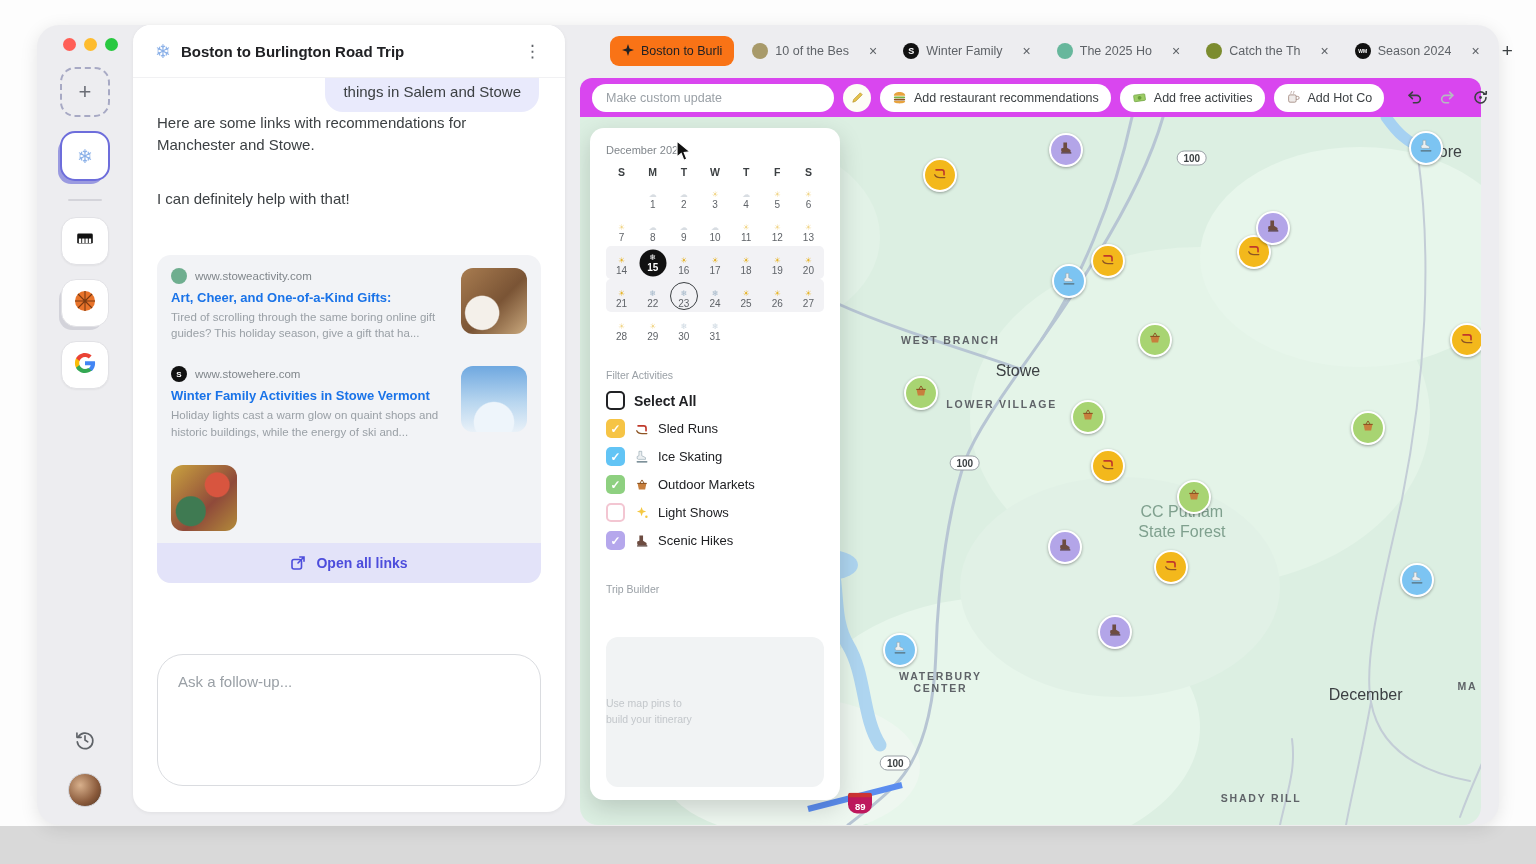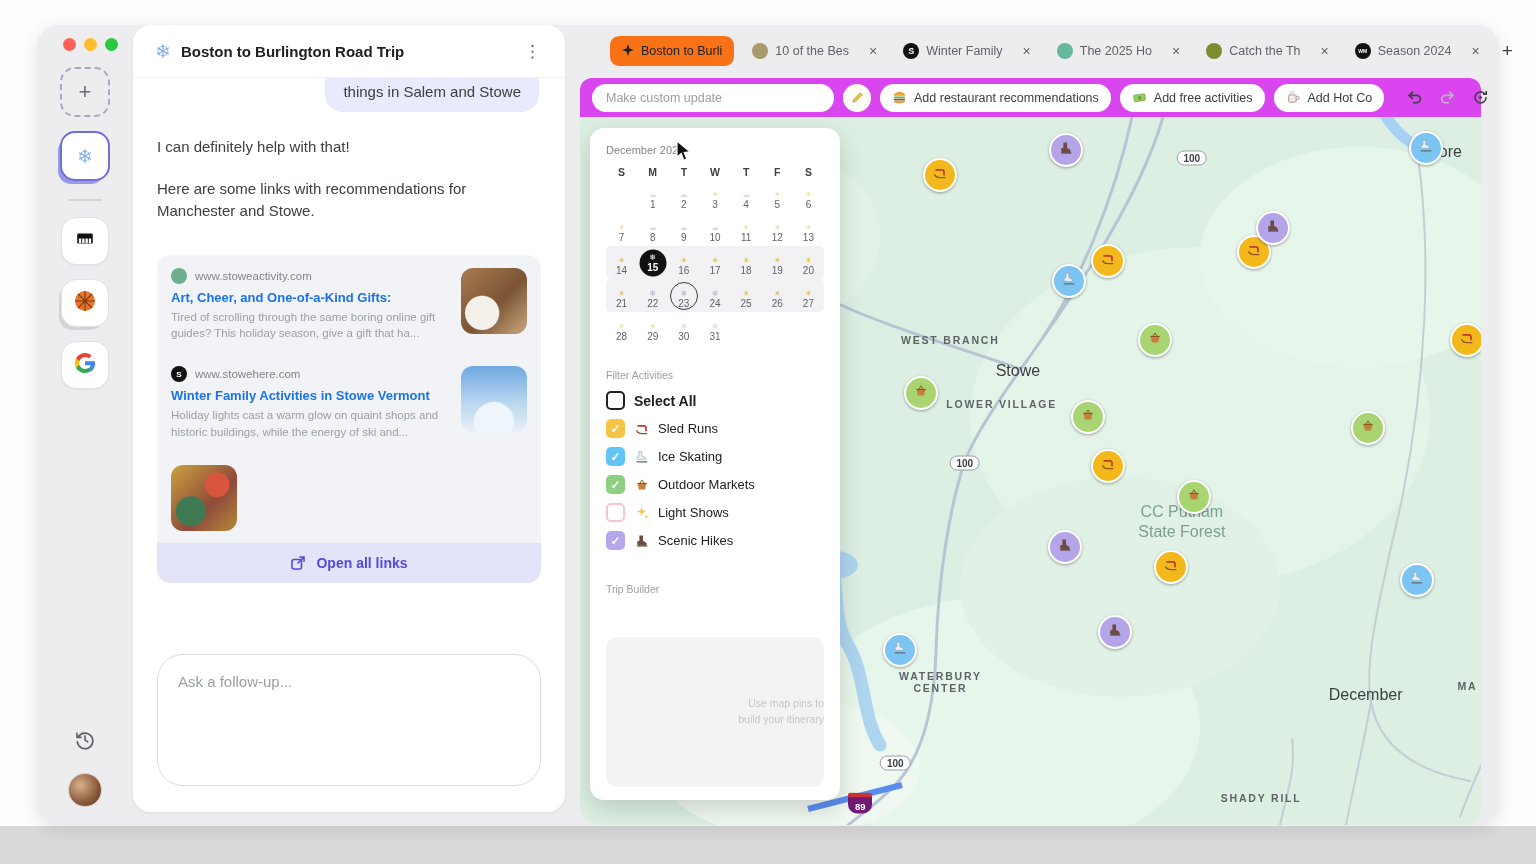--- a/index.html
+++ b/index.html
@@ -66,21 +66,21 @@
   .pill.trunc{max-width:96px;overflow:hidden;}
   .tb-ico{width:24px;height:24px;display:flex;align-items:center;justify-content:center;cursor:pointer;flex:none;}
   
   .map{position:absolute;left:0;top:92px;width:901px;height:708px;background:#dcefe2;border-radius:0 0 18px 18px;overflow:hidden;}
   .map svg.base{position:absolute;left:0;top:0;}
   .mlabel{position:absolute;transform:translate(-50%,-50%);text-align:center;white-space:nowrap;}
   .lbl-area{font-size:10.5px;letter-spacing:1.8px;color:#5f6368;font-weight:bold;}
   .lbl-town{font-size:16px;color:#3c4043;}
   .lbl-forest{font-size:16px;color:#7fa08e;line-height:1.25;}
   .shield{position:absolute;transform:translate(-50%,-50%);background:#fff;border:1.5px solid #9aa0a6;border-radius:9px;font-size:10px;color:#3c4043;padding:1px 6px;font-weight:bold;}
-  .ishield{position:absolute;transform:translate(-50%,-50%);width:24px;height:21px;background:#701a75;border-radius:3px 3px 9px 9px;color:#fff;font-size:9.5px;font-weight:bold;display:flex;align-items:flex-end;justify-content:center;padding-bottom:2px;box-sizing:border-box;border-top:5px solid #c33;}
+  .ishield{position:absolute;transform:translate(-50%,-50%);width:24px;height:21px;background:#be185d;border-radius:3px 3px 9px 9px;color:#fff;font-size:9.5px;font-weight:bold;display:flex;align-items:flex-end;justify-content:center;padding-bottom:2px;box-sizing:border-box;border-top:5px solid #c33;}
   .marker{position:absolute;width:30px;height:30px;border-radius:50%;border:2.5px solid #fff;box-shadow:0 1px 3px rgba(0,0,0,.35);transform:translate(-50%,-50%);display:flex;align-items:center;justify-content:center;cursor:pointer;}
   .marker svg{width:14px;height:14px;}
   
   .panel{position:absolute;left:10px;top:11px;width:250px;height:672px;background:#fff;border-radius:14px;box-shadow:0 8px 24px rgba(0,0,0,.16);padding:16px 16px 14px;box-sizing:border-box;display:flex;flex-direction:column;}
   .month{font-size:11px;color:#80868b;margin-bottom:10px;}
   .dow{display:flex;margin-bottom:2px;}
   .dow span{flex:1;text-align:center;font-size:10.5px;font-weight:bold;color:#3c4043;}
   .week{display:flex;border-radius:5px;}
   .week.hl{background:#f2f2f5;}
   .day{flex:1;height:31px;display:flex;flex-direction:column;align-items:center;justify-content:flex-end;padding-bottom:2px;cursor:pointer;position:relative;}
@@ -95,21 +95,21 @@
   .day.sel .circ .dnum{color:#fff;font-weight:bold;}
   .day.ring:after{content:"";position:absolute;top:50%;left:50%;transform:translate(-50%,-50%);width:26px;height:26px;border:1.5px solid #3c4043;border-radius:50%;}
   .divider{height:1px;background:#e8eaed;margin:12px 0;}
   .sect{font-size:10.5px;color:#9aa0a6;margin-bottom:10px;}
   .frow{display:flex;align-items:center;gap:9px;margin-bottom:9px;cursor:pointer;}
   .cbox{width:19px;height:19px;border-radius:5px;display:flex;align-items:center;justify-content:center;color:#fff;font-size:12px;font-weight:bold;box-sizing:border-box;flex:none;}
   .ficon{width:15px;height:15px;display:flex;align-items:center;justify-content:center;flex:none;}
   .ficon svg{width:14px;height:14px;}
   .flabel{font-size:13px;color:#202124;}
   .flabel.bold{font-size:14px;font-weight:bold;}
-  .tb-box{background:#f1f3f4;border-radius:12px;flex:1;display:flex;flex-direction:column;align-items:flex-end;justify-content:center;min-height:150px;margin-top:32px;}
+  .tb-box{background:#f1f3f4;border-radius:12px;flex:1;display:flex;flex-direction:column;align-items:flex-start;justify-content:center;min-height:150px;margin-top:32px;}
   .tb-box div{font-size:10.5px;color:#c3c7cb;line-height:1.5;}
   .cursor{position:absolute;z-index:50;}
 </style>
 </head>
 <body>
 
 <div class="stage">
   <div class="bottom-strip"></div>
 
   <div class="app-window">
@@ -158,22 +158,22 @@
     </div>
 
     <div class="chat">
       <div class="chat-head">
         <span class="snow-glyph">❄</span>
         <span class="chat-title">Boston to Burlington Road Trip</span>
         <span class="kebab">⋮</span>
       </div>
       <div class="msgs">
         <div class="bubble">things in Salem and Stowe</div>
+        <p class="para">Here are some links with recommendations for Manchester and Stowe.</p>
         <p class="para first">I can definitely help with that!</p>
-        <p class="para">Here are some links with recommendations for Manchester and Stowe.</p>
         <div class="cards">
           <div id="cards-list">
               <div class="card">
                 <div class="card-main">
                   <div class="card-src">
                     <span class="fav" style="background: rgb(111, 174, 143);"></span>
                     <span class="card-url">www.stoweactivity.com</span>
                   </div>
                   <div class="card-title">Art, Cheer, and One-of-a-Kind Gifts:</div>
                   <div class="card-desc">Tired of scrolling through the same boring online gift guides? This holiday season, give a gift that ha...</div>

